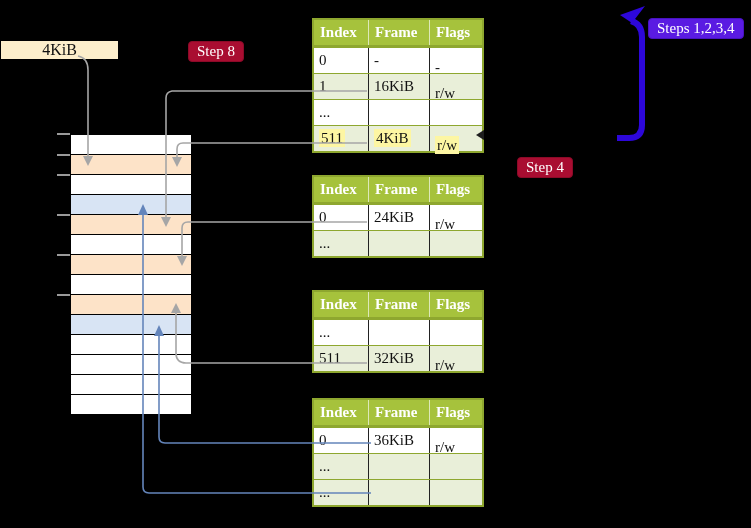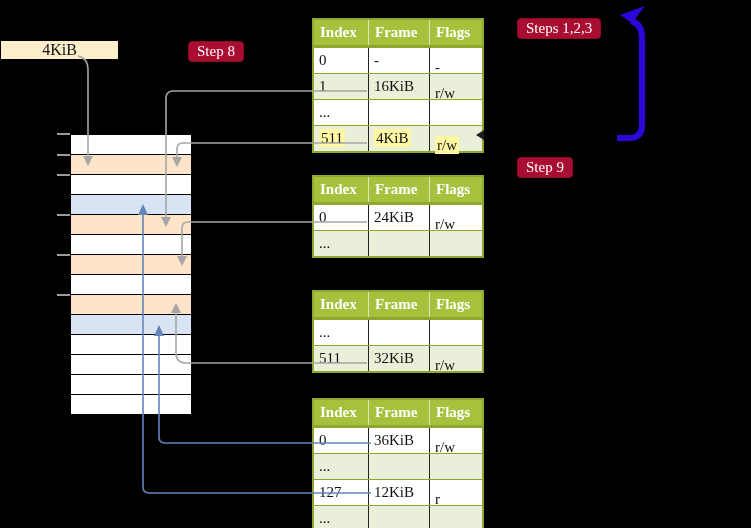--- a/index.html
+++ b/index.html
@@ -40,22 +40,22 @@
   svg.overlay{position:absolute;left:0;top:0;z-index:6;pointer-events:none;}
 </style>
 </head>
 <body>
 
 <div class="canvas">
 
   <div class="cream-box">4KiB</div>
 
   <div class="tag red" style="left:188px;top:41px;">Step 8</div>
-  <div class="tag red" style="left:517px;top:18px;">Steps 1,2,3</div>
-  <div class="tag red" style="left:517px;top:157px;">Step 9</div>
+  <div class="tag violet" style="left:648px;top:18px;">Steps 1,2,3,4</div>
+  <div class="tag red" style="left:517px;top:157px;">Step 4</div>
 
   <div class="stack">
       <div class="mrow white"></div>
       <div class="mrow peach"></div>
       <div class="mrow white"></div>
       <div class="mrow blue"></div>
       <div class="mrow peach"></div>
       <div class="mrow white"></div>
       <div class="mrow peach"></div>
       <div class="mrow white"></div>
@@ -137,25 +137,20 @@
       <div class="trow">
         <div class="tcell c0">0</div>
         <div class="tcell c1">36KiB</div>
         <div class="tcell c2">r/w</div>
       </div>
       <div class="trow shaded">
         <div class="tcell c0">...</div>
         <div class="tcell c1"></div>
         <div class="tcell c2"></div>
       </div>
-      <div class="trow">
-        <div class="tcell c0">127</div>
-        <div class="tcell c1">12KiB</div>
-        <div class="tcell c2">r</div>
-      </div>
       <div class="trow shaded">
         <div class="tcell c0">...</div>
         <div class="tcell c1"></div>
         <div class="tcell c2"></div>
       </div>
     </div>
 
   <svg class="overlay" width="751" height="528" viewBox="0 0 751 528">
 
     <g stroke="#9a9a9a" stroke-width="2">

